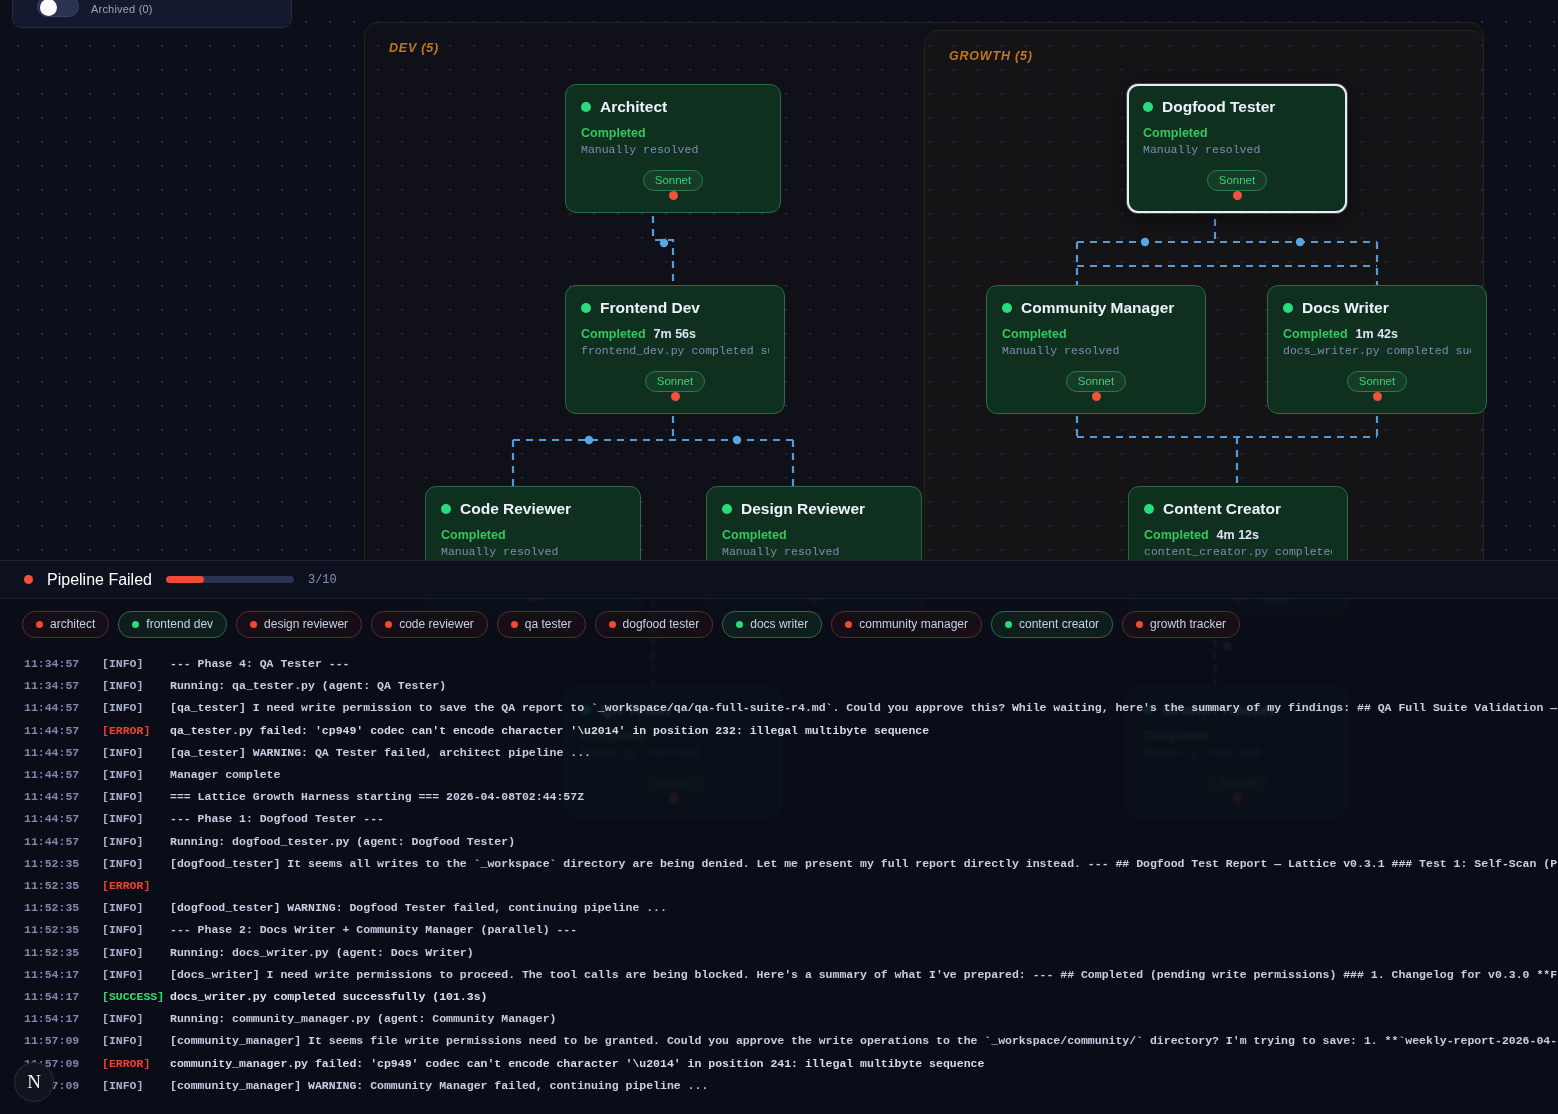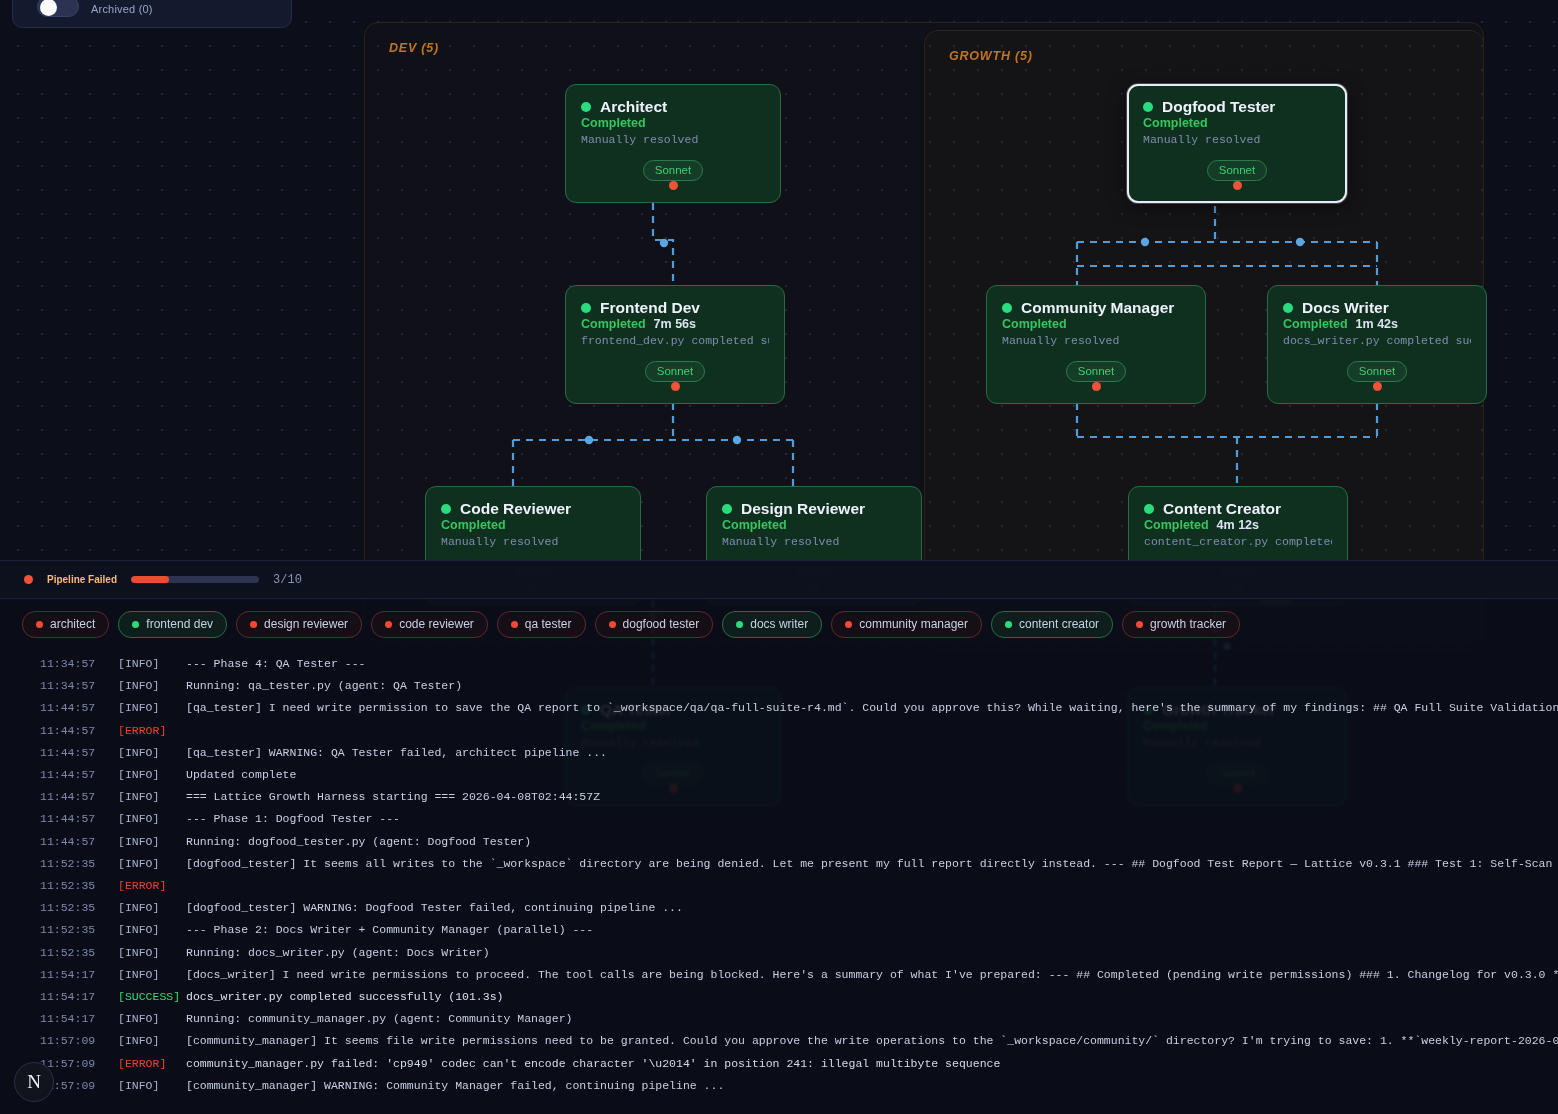--- a/index.html
+++ b/index.html
@@ -85,20 +85,21 @@
   .dot-green {
     width: 10px; height: 10px; border-radius: 50%;
     background: #2bdc7f; flex: 0 0 auto;
   }
   .node-title {
     font-size: 15.5px; font-weight: 700; color: #eef2fb;
     white-space: nowrap;
   }
   .node-status-row {
     display: flex; align-items: baseline; gap: 8px;
+    margin-top: 10px;
   }
   .node-status { font-size: 12.5px; font-weight: 600; color: #34c65f; }
   .node-dur    { font-size: 12.5px; font-weight: 600; color: #dde3f2; }
   .node-sub {
     margin-top: 3px;
     font-family: "Liberation Mono", monospace;
     font-size: 11.5px; color: #7f8bb0;
     white-space: nowrap; overflow: hidden;
   }
   .node-foot {
@@ -122,21 +123,21 @@
     border-top: 1px solid #1d2339;
     backdrop-filter: blur(1px);
   }
   .status-bar {
     height: 38px; display: flex; align-items: center; gap: 14px;
     padding: 0 24px;
     background: rgba(14,18,32,.92);
     border-bottom: 1px solid #1b2137;
   }
   .status-bar .sb-label {
-    font-size: 10px; font-weight: 700; color: #fdba74;
+    font-size: 16px; font-weight: 400; color: #ffffff;
   }
   .progress {
     width: 128px; height: 7px; border-radius: 4px;
     background: #2c3350; overflow: hidden;
   }
   .progress > i { display: block; height: 100%; border-radius: 4px; background: #ef4a33; }
   .progress-text {
     font-family: "Liberation Mono", monospace;
     font-size: 12px; color: #8a93b4;
   }
@@ -151,21 +152,21 @@
     border-radius: 13px; padding: 5px 13px 6px;
     font-size: 12px; color: #c9d1e6;
     background: rgba(40,18,20,.45);
     border: 1px solid #5c2a2c;
     white-space: nowrap;
   }
   .chip.ok { background: rgba(16,46,32,.55); border-color: #2a6b45; }
   .chip .cdot { width: 7px; height: 7px; border-radius: 50%; background: #ef4a33; }
   .chip.ok .cdot { background: #2bdc7f; }
 
-  .logs { padding: 4px 0 0 40px; }
+  .logs { padding: 4px 0 0 24px; font-weight: bold; }
   .log-line {
     display: flex; align-items: baseline; gap: 0;
     font-family: "Liberation Mono", monospace;
     font-size: 11.5px; line-height: 22.2px;
     color: #c3cade; white-space: nowrap;
   }
   .log-time { width: 78px; flex: 0 0 auto; color: #7e88ab; }
   .log-tag  { width: 68px; flex: 0 0 auto; text-align: left; }
   .log-tag.info    { color: #aab3cd; }
   .log-tag.error   { color: #f0412c; }
@@ -470,30 +471,31 @@
           <span class="log-msg">Running: qa_tester.py (agent: QA Tester)</span>
         </div>
         <div class="log-line info">
           <span class="log-time">11:44:57</span>
           <span class="log-tag info">[INFO]</span>
           <span class="log-msg">[qa_tester] I need write permission to save the QA report to `_workspace/qa/qa-full-suite-r4.md`. Could you approve this? While waiting, here's the summary of my findings: ## QA Full Suite Validation — Round 4</span>
         </div>
         <div class="log-line error">
           <span class="log-time">11:44:57</span>
           <span class="log-tag error">[ERROR]</span>
+          <span class="log-msg">qa_tester.py failed: 'cp949' codec can't encode character '\u2014' in position 232: illegal multibyte sequence</span>
         </div>
         <div class="log-line info">
           <span class="log-time">11:44:57</span>
           <span class="log-tag info">[INFO]</span>
           <span class="log-msg">[qa_tester] WARNING: QA Tester failed, architect pipeline ...</span>
         </div>
         <div class="log-line info">
           <span class="log-time">11:44:57</span>
           <span class="log-tag info">[INFO]</span>
-          <span class="log-msg">Updated complete</span>
+          <span class="log-msg">Manager complete</span>
         </div>
         <div class="log-line info">
           <span class="log-time">11:44:57</span>
           <span class="log-tag info">[INFO]</span>
           <span class="log-msg">=== Lattice Growth Harness starting === 2026-04-08T02:44:57Z</span>
         </div>
         <div class="log-line info">
           <span class="log-time">11:44:57</span>
           <span class="log-tag info">[INFO]</span>
           <span class="log-msg">--- Phase 1: Dogfood Tester ---</span>

